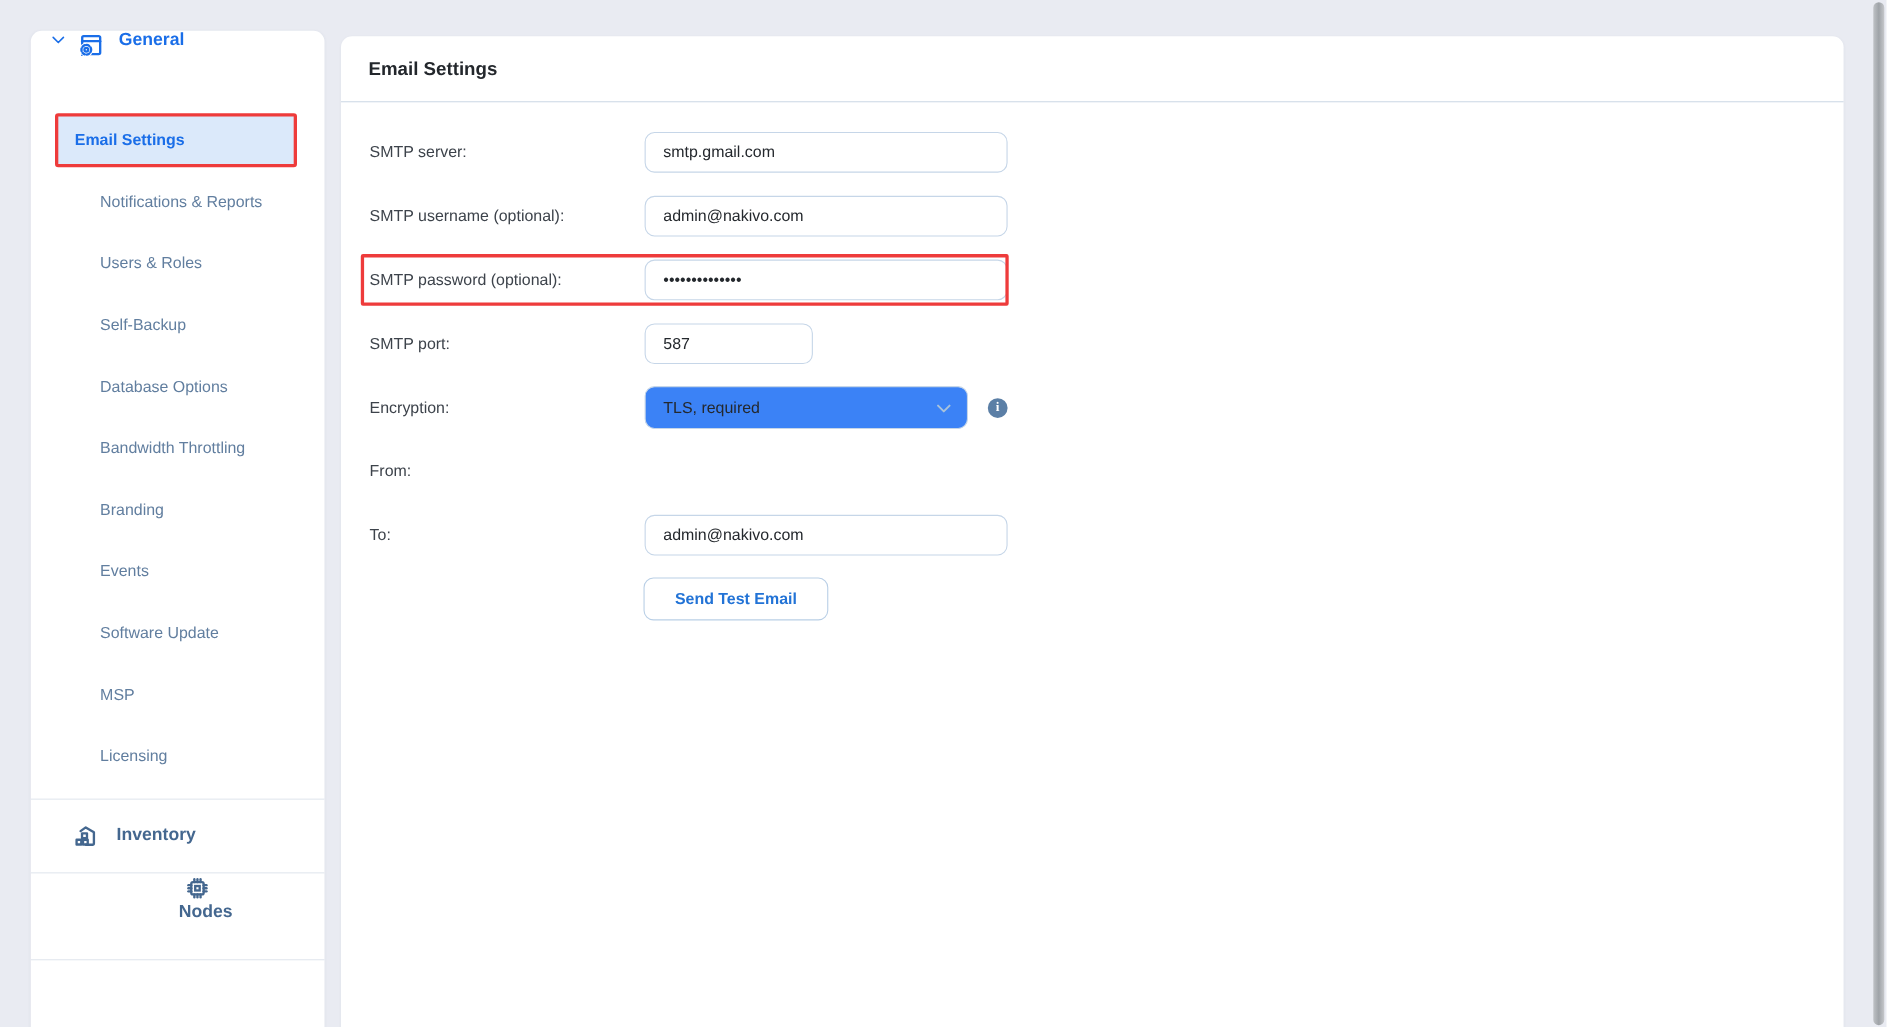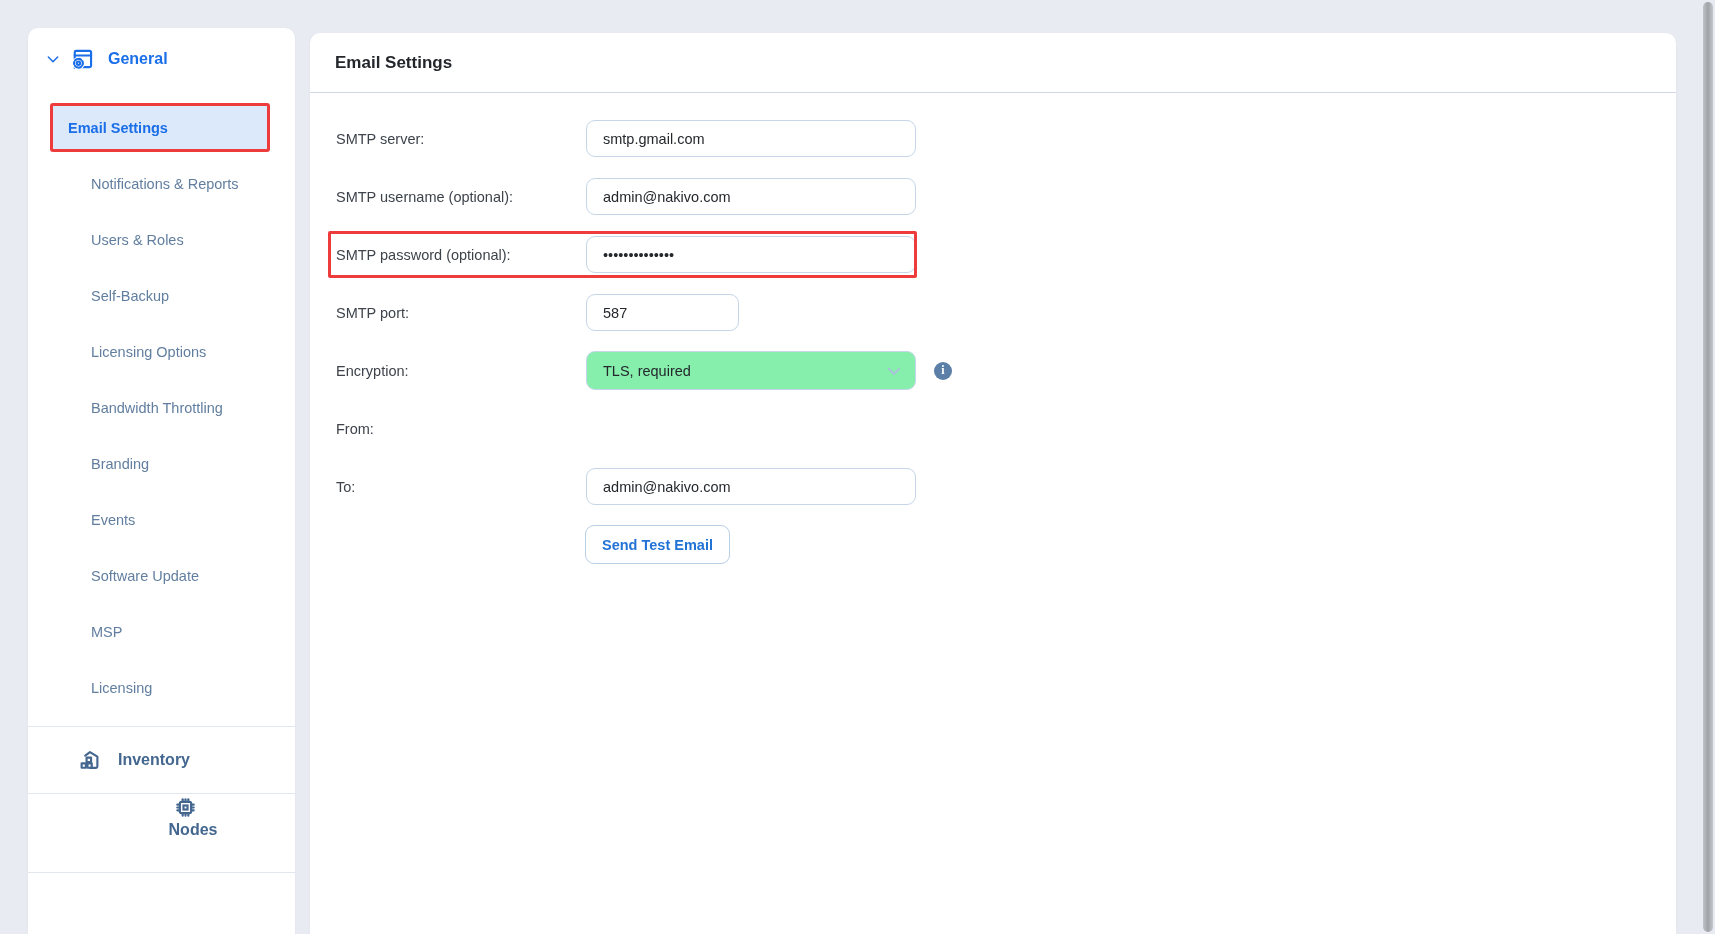--- a/index.html
+++ b/index.html
@@ -11,42 +11,42 @@
     position:relative; overflow:hidden;
   }
 
   
   .sidebar {
     position:absolute; left:28px; top:28px; width:267px; height:906px;
     background:#ffffff; border-radius:10px 10px 0 0;
     box-shadow:0 1px 3px rgba(40,60,90,0.05);
   }
   .gen-header {
-    height:62px; display:flex; align-items:center; padding-left:17px;
+    height:62px; display:flex; padding-left:17px;
     color:#1a6ee8; cursor:pointer;
   }
   .gen-header .chev { width:16px; height:16px; flex:0 0 auto; }
   .gen-header .big-icon { width:27px; height:27px; margin-left:7px; flex:0 0 auto; }
   .gen-header .sec-label { margin-left:13px; font-size:16px; font-weight:bold; }
 
   .selected-item {
     margin:13px 0 0 22px; width:220px; height:49px;
     background:#dbe9fa; border:3px solid #ee3b3b; border-radius:3px;
     display:flex; align-items:center; padding-left:15px;
     color:#1a6ee8; font-weight:bold; font-size:14.5px; cursor:pointer;
   }
   .items { margin-top:4px; }
   .item {
     height:56px; display:flex; align-items:center; padding-left:63px;
     font-size:14.5px; color:#617e9f; cursor:pointer;
   }
   .side-divider { height:1px; background:#e2e7ee; }
   .side-divider.first { margin-top:10px; }
   .section-row {
-    height:66px; display:flex; align-items:center; padding-left:48px;
+    height:66px; display:flex; align-items:center; padding-left:36px;
     color:#44678f; font-weight:bold; font-size:16px; cursor:pointer;
   }
   .section-row.tall { height:78px;flex-direction:column; }
   .section-row .big-icon { width:27px; height:27px; flex:0 0 auto; }
   .section-row .sec-label { margin-left:15px; }
 
   
   .main-card {
     position:absolute; left:310px; top:33px; width:1366px; height:901px;
     background:#ffffff; border-radius:10px 10px 0 0;
@@ -63,39 +63,39 @@
     height:39px; margin-bottom:19px; position:relative;
   }
   .row .flabel { width:250px; font-size:14.5px; color:#3d434b; }
   .tinput {
     width:330px; height:37px; border:1px solid #c6d6e8; border-radius:9px;
     padding:0 16px; font-size:14.5px; color:#24282d; background:#fff;
     font-family:"Liberation Sans", sans-serif; outline:none;
   }
   .tinput.narrow { width:153px; }
   .select-box {
-    width:330px; height:39px; border:1px solid #c6d6e8; border-radius:9px;
+    width:294px; height:39px; border:1px solid #c6d6e8; border-radius:9px;
     display:flex; align-items:center; justify-content:space-between;
-    padding:0 12px 0 16px; font-size:14.5px; color:#24282d; background:#86efac;
+    padding:0 12px 0 16px; font-size:14.5px; color:#24282d; background:#3b82f6;
     cursor:pointer;
   }
   .select-box .chev { width:18px; height:18px; color:#a9c2da; }
   .info-badge {
     width:18px; height:18px; border-radius:50%; background:#5b7fa6;
     color:#fff; display:flex; align-items:center; justify-content:center;
     font-size:12px; font-weight:bold; margin-left:18px; cursor:pointer;
     font-family:"Liberation Serif", serif;
   }
   .red-frame {
     position:absolute; left:18px; top:-4px; width:589px; height:47px;
     border:3px solid #ee3b3b; border-radius:2px; pointer-events:none;
   }
   .btn-row { padding-left:275px; margin-top:15px; }
   .test-btn {
-    width:145px; height:39px; background:#fff;
+    width:168px; height:39px; background:#fff;
     border:1px solid #b9cfe6; border-radius:9px;
     color:#2273d6; font-weight:bold; font-size:14.5px;
     font-family:"Liberation Sans", sans-serif; cursor:pointer;
   }
 
   
   .scroll-track { position:absolute; right:0; top:0; width:14px; height:100%; }
   .scroll-thumb {
     position:absolute; right:2px; top:2px; width:10px; height:calc(100% - 4px);
     border-radius:5px;
@@ -135,21 +135,21 @@
     <div class="item">
         <span>Notifications &amp; Reports</span>
       </div>
     <div class="item">
         <span>Users &amp; Roles</span>
       </div>
     <div class="item">
         <span>Self-Backup</span>
       </div>
     <div class="item">
-        <span>Licensing Options</span>
+        <span>Database Options</span>
       </div>
     <div class="item">
         <span>Bandwidth Throttling</span>
       </div>
     <div class="item">
         <span>Branding</span>
       </div>
     <div class="item">
         <span>Events</span>
       </div>

